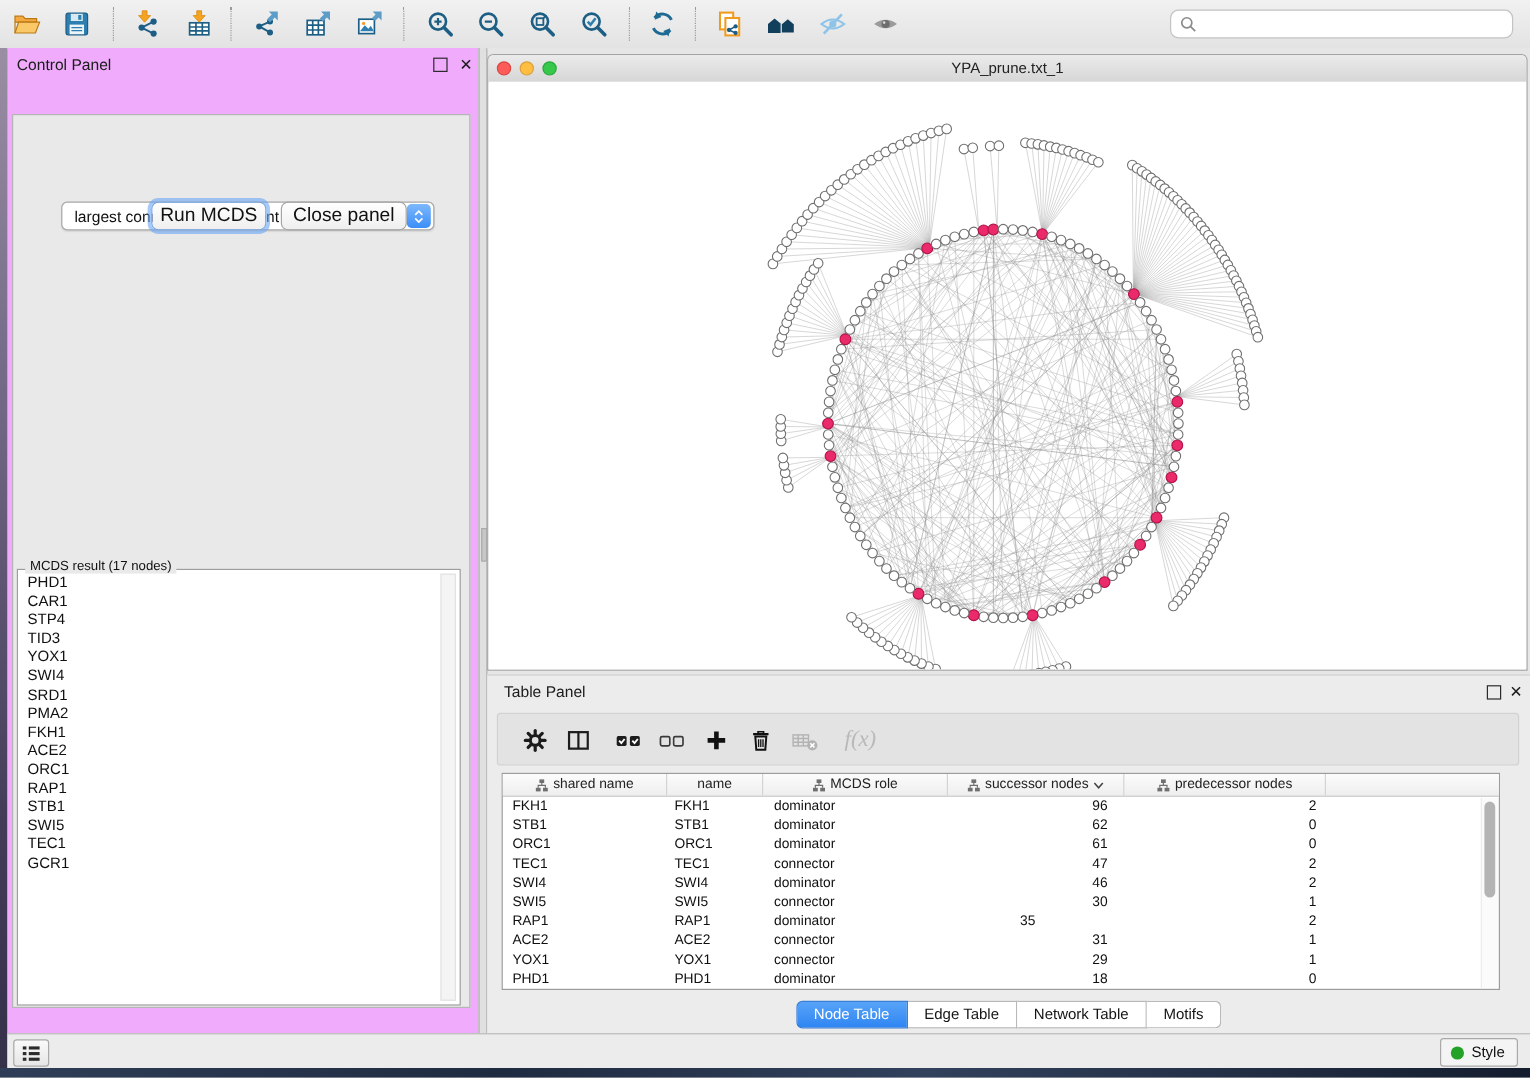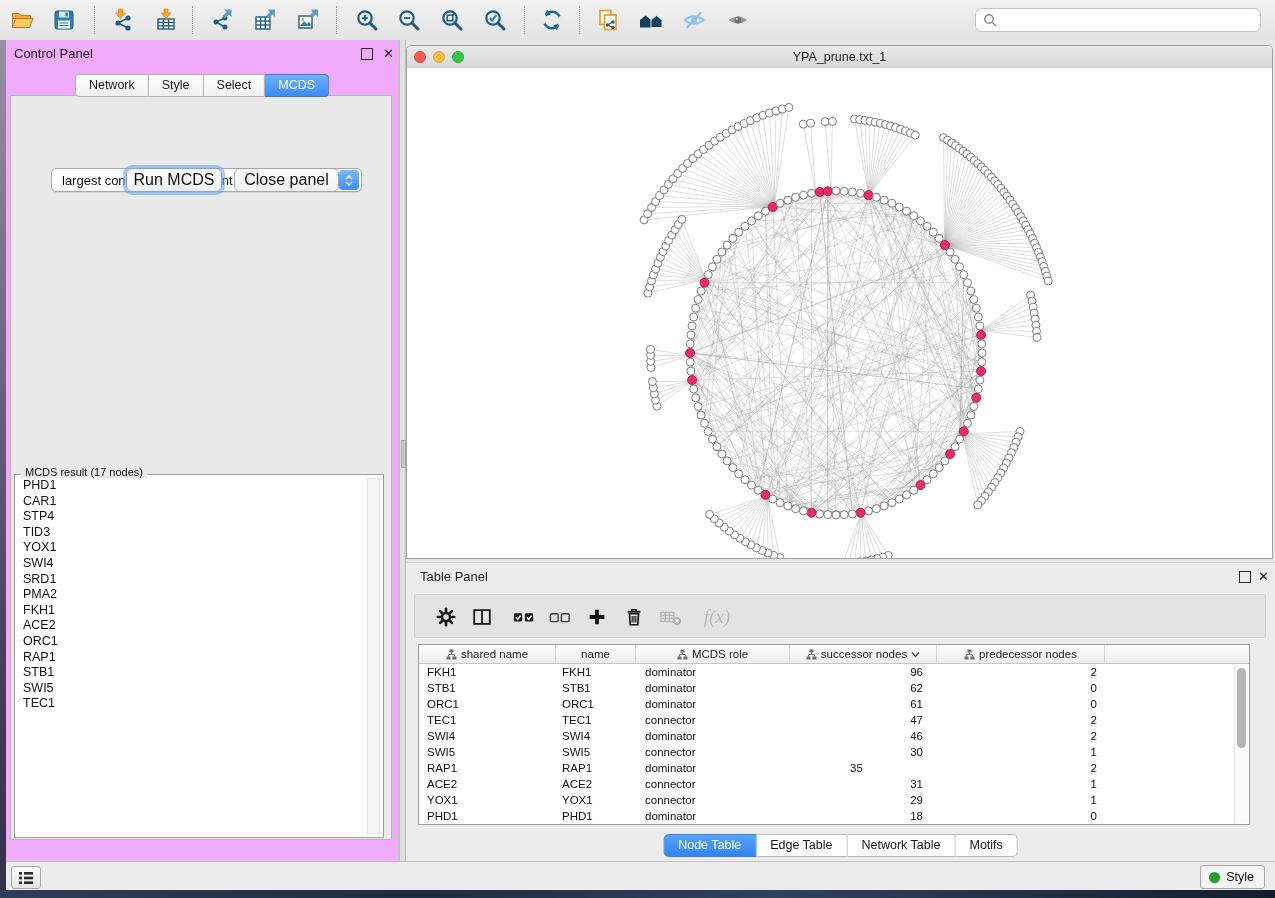--- a/index.html
+++ b/index.html
@@ -253,26 +253,20 @@
 </div>
 
 <div class="abs wall-left"></div>
 
 <div class="abs cpanel">
   <div class="abs panel-title" style="left:8px;top:6px">Control Panel</div>
   <span class="abs win-sq" style="left:355px;top:8px"></span>
   <span class="abs win-x" style="left:377px;top:9px">✕</span>
 
   <div class="abs cp-box"></div>
-  <div class="abs tabrow" style="left:50%;transform:translateX(-50%);top:34px" id="cp-tabs">
-      <span class="tab">Network</span>
-      <span class="tab">Style</span>
-      <span class="tab">Select</span>
-      <span class="tab active">MCDS</span>
-    </div>
 
 
   <div class="abs dropdown">
     <span>largest connected component (undirected)</span>
     <span class="stepper">
       <svg width="8" height="5" viewBox="0 0 8 5">
           <path d="M1 4 L4 1 L7 4" fill="none" stroke="#fff" stroke-width="1.4"></path>
         </svg>
       <svg width="8" height="5" viewBox="0 0 8 5">
           <path d="M1 1 L4 4 L7 1" fill="none" stroke="#fff" stroke-width="1.4"></path>
@@ -294,20 +288,21 @@
         <div class="mitem">SWI4</div>
         <div class="mitem">SRD1</div>
         <div class="mitem">PMA2</div>
         <div class="mitem">FKH1</div>
         <div class="mitem">ACE2</div>
         <div class="mitem">ORC1</div>
         <div class="mitem">RAP1</div>
         <div class="mitem">STB1</div>
         <div class="mitem">SWI5</div>
         <div class="mitem">TEC1</div>
+        <div class="mitem">GCR1</div>
       </div>
     <div class="mscroll"></div>
   </div>
 </div>
 
 <div class="abs splitter">
   <div class="split-handle"></div>
 </div>
 
 <div class="abs rregion">

